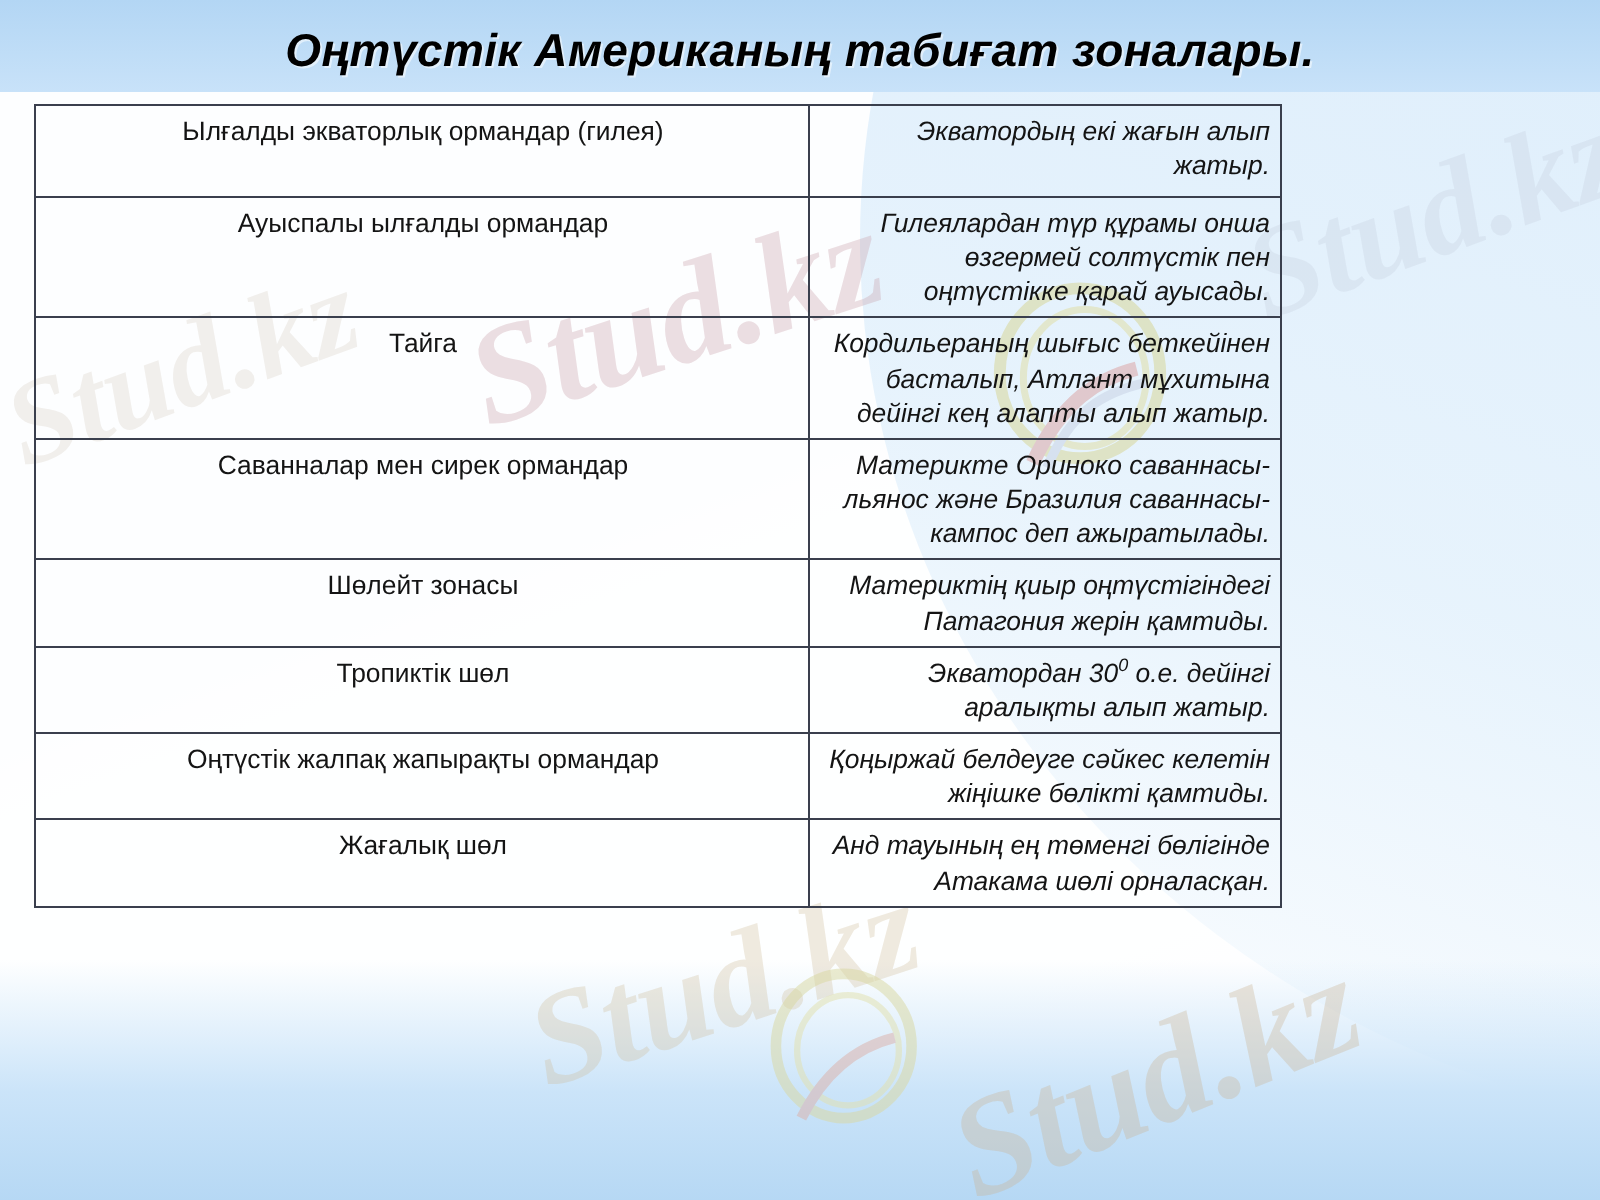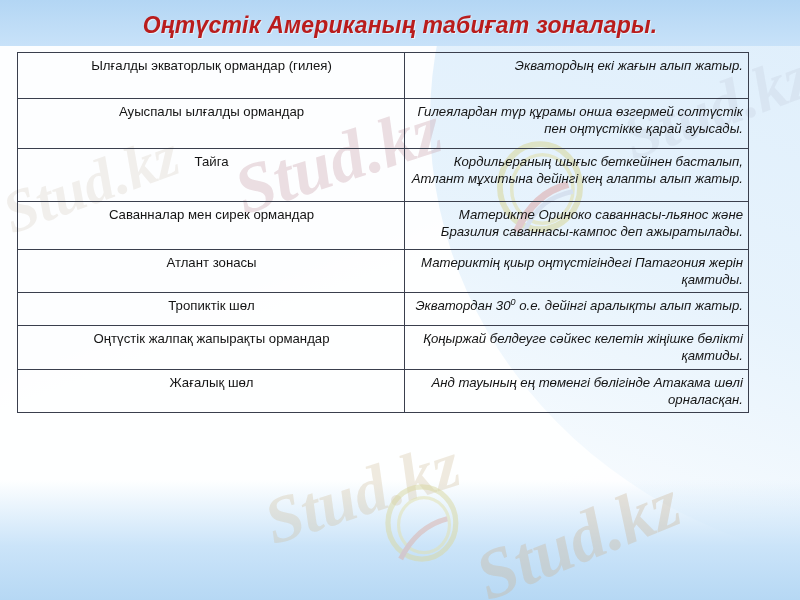--- a/index.html
+++ b/index.html
@@ -132,31 +132,31 @@
     position: absolute;
     left: 0;
     top: 12px;
     width: 100%;
     text-align: center;
     z-index: 3;
     font-family: "Liberation Sans", sans-serif;
     font-size: 23px;
     font-weight: bold;
     font-style: italic;
-    color: #b91c1c;
+    color: #000000;
     letter-spacing: 0.2px;
     text-shadow: 1px 1px 0 rgba(255,255,255,0.55);
   }
 
   
   .table-wrap {
     position: absolute;
     left: 17px;
     top: 52px;
-    width: 732px;
+    width: 624px;
     z-index: 2;
   }
   table.zones {
     width: 100%;
     border-collapse: collapse;
     table-layout: fixed;
     background: transparent;
   }
   table.zones td {
     border: 1px solid #3a3f4d;
@@ -231,21 +231,21 @@
         <td class="zone-desc">Кордильераның шығыс беткейінен басталып, Атлант мұхитына дейінгі кең алапты алып жатыр.</td>
       </tr>
 
       <tr style="height:48px">
         <td class="zone-name">Саванналар мен сирек ормандар</td>
         <td class="zone-desc">Материкте Ориноко саваннасы-льянос және Бразилия саваннасы-кампос деп ажыратылады.</td>
       </tr>
 
 
       <tr style="height:34px">
-        <td class="zone-name">Атлант зонасы</td>
+        <td class="zone-name">Шөлейт зонасы</td>
         <td class="zone-desc">Материктің қиыр оңтүстігіндегі Патагония жерін қамтиды.</td>
       </tr>
 
 
       <tr style="height:33px">
         <td class="zone-name">Тропиктік шөл</td>
         <td class="zone-desc"><span>Экватордан 30</span><sup>0</sup><span> о.е. дейінгі аралықты алып жатыр.</span></td>
       </tr>
 
 

